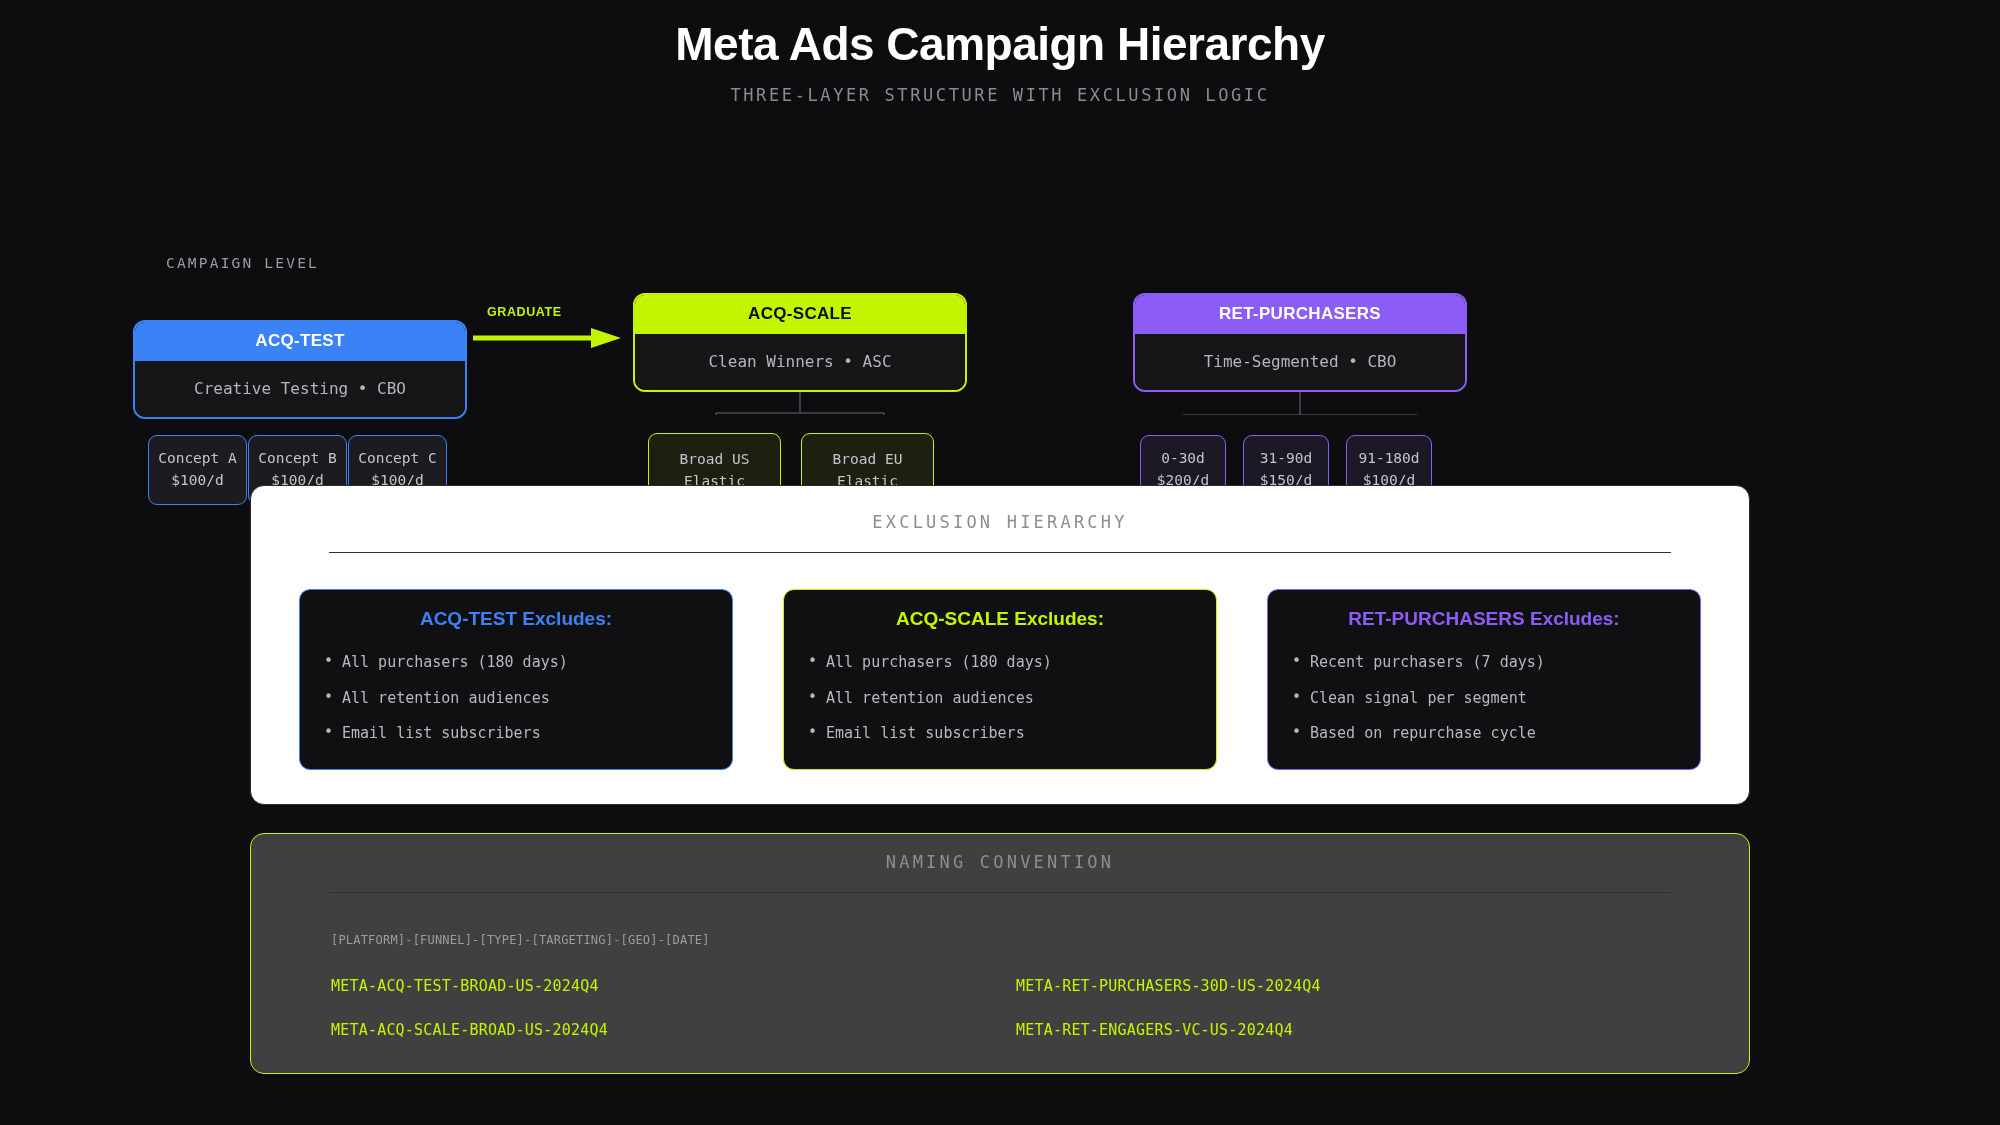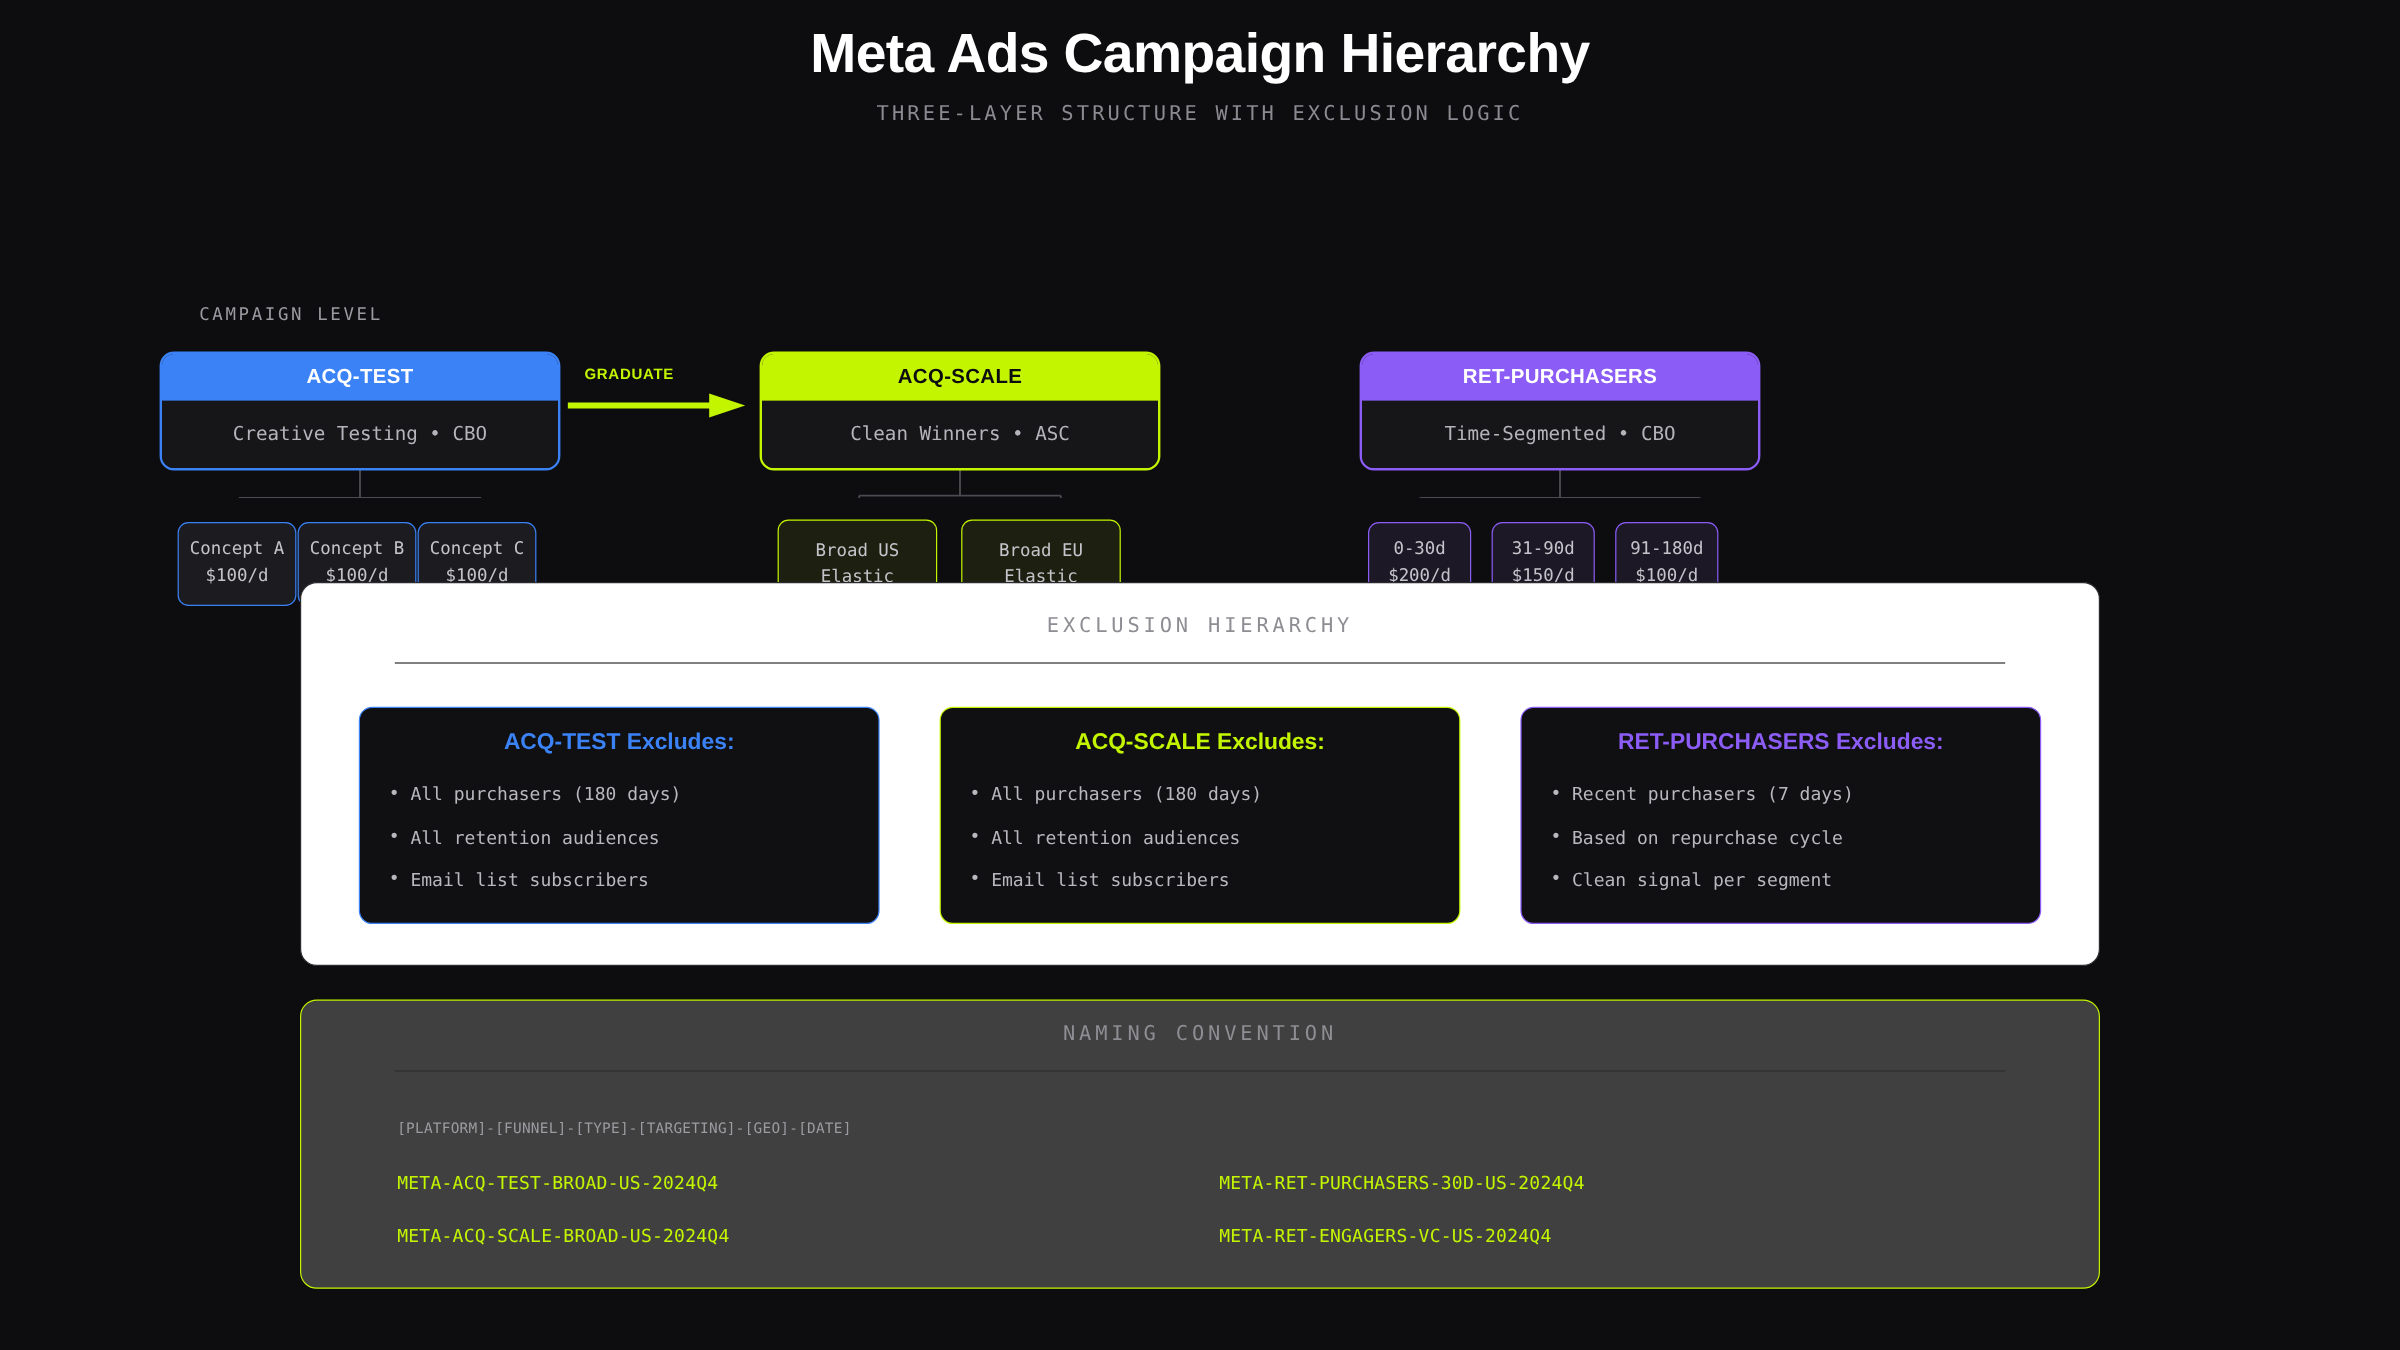--- a/index.html
+++ b/index.html
@@ -54,21 +54,21 @@
     font-size: 14.5px;
     color: #9a9aa0;
     letter-spacing: 2.2px;
   }
 
   
   .col {
     position: absolute;
     top: 188px;
   }
-  .col-1 { left: 133px;  width: 334px; }
+  .col-1 { left: 133px;  width: 334px; margin-top: 27px; }
   .col-2 { left: 633px;  width: 334px; }
   .col-3 { left: 1133px; width: 334px; }
 
   .campaign-box {
     border-radius: 12px;
     overflow: hidden;
     border: 2.5px solid transparent;
     background: #18181b;
   }
   .campaign-box.blue   { border-color: #3b82f6; }
@@ -356,22 +356,22 @@
         <li>All purchasers (180 days)</li>
         <li>All retention audiences</li>
         <li>Email list subscribers</li>
       </ul>
     </div>
 
     <div class="ex-card purple">
       <div class="ex-title">RET-PURCHASERS Excludes:</div>
       <ul class="ex-list">
         <li>Recent purchasers (7 days)</li>
+        <li>Clean signal per segment</li>
         <li>Based on repurchase cycle</li>
-        <li>Clean signal per segment</li>
       </ul>
     </div>
 
   </div>
 </div>
 
 <div class="panel panel-naming">
   <div class="panel-title">NAMING CONVENTION</div>
   <div class="panel-divider"></div>
   <div class="naming-pattern">[PLATFORM]-[FUNNEL]-[TYPE]-[TARGETING]-[GEO]-[DATE]</div>

